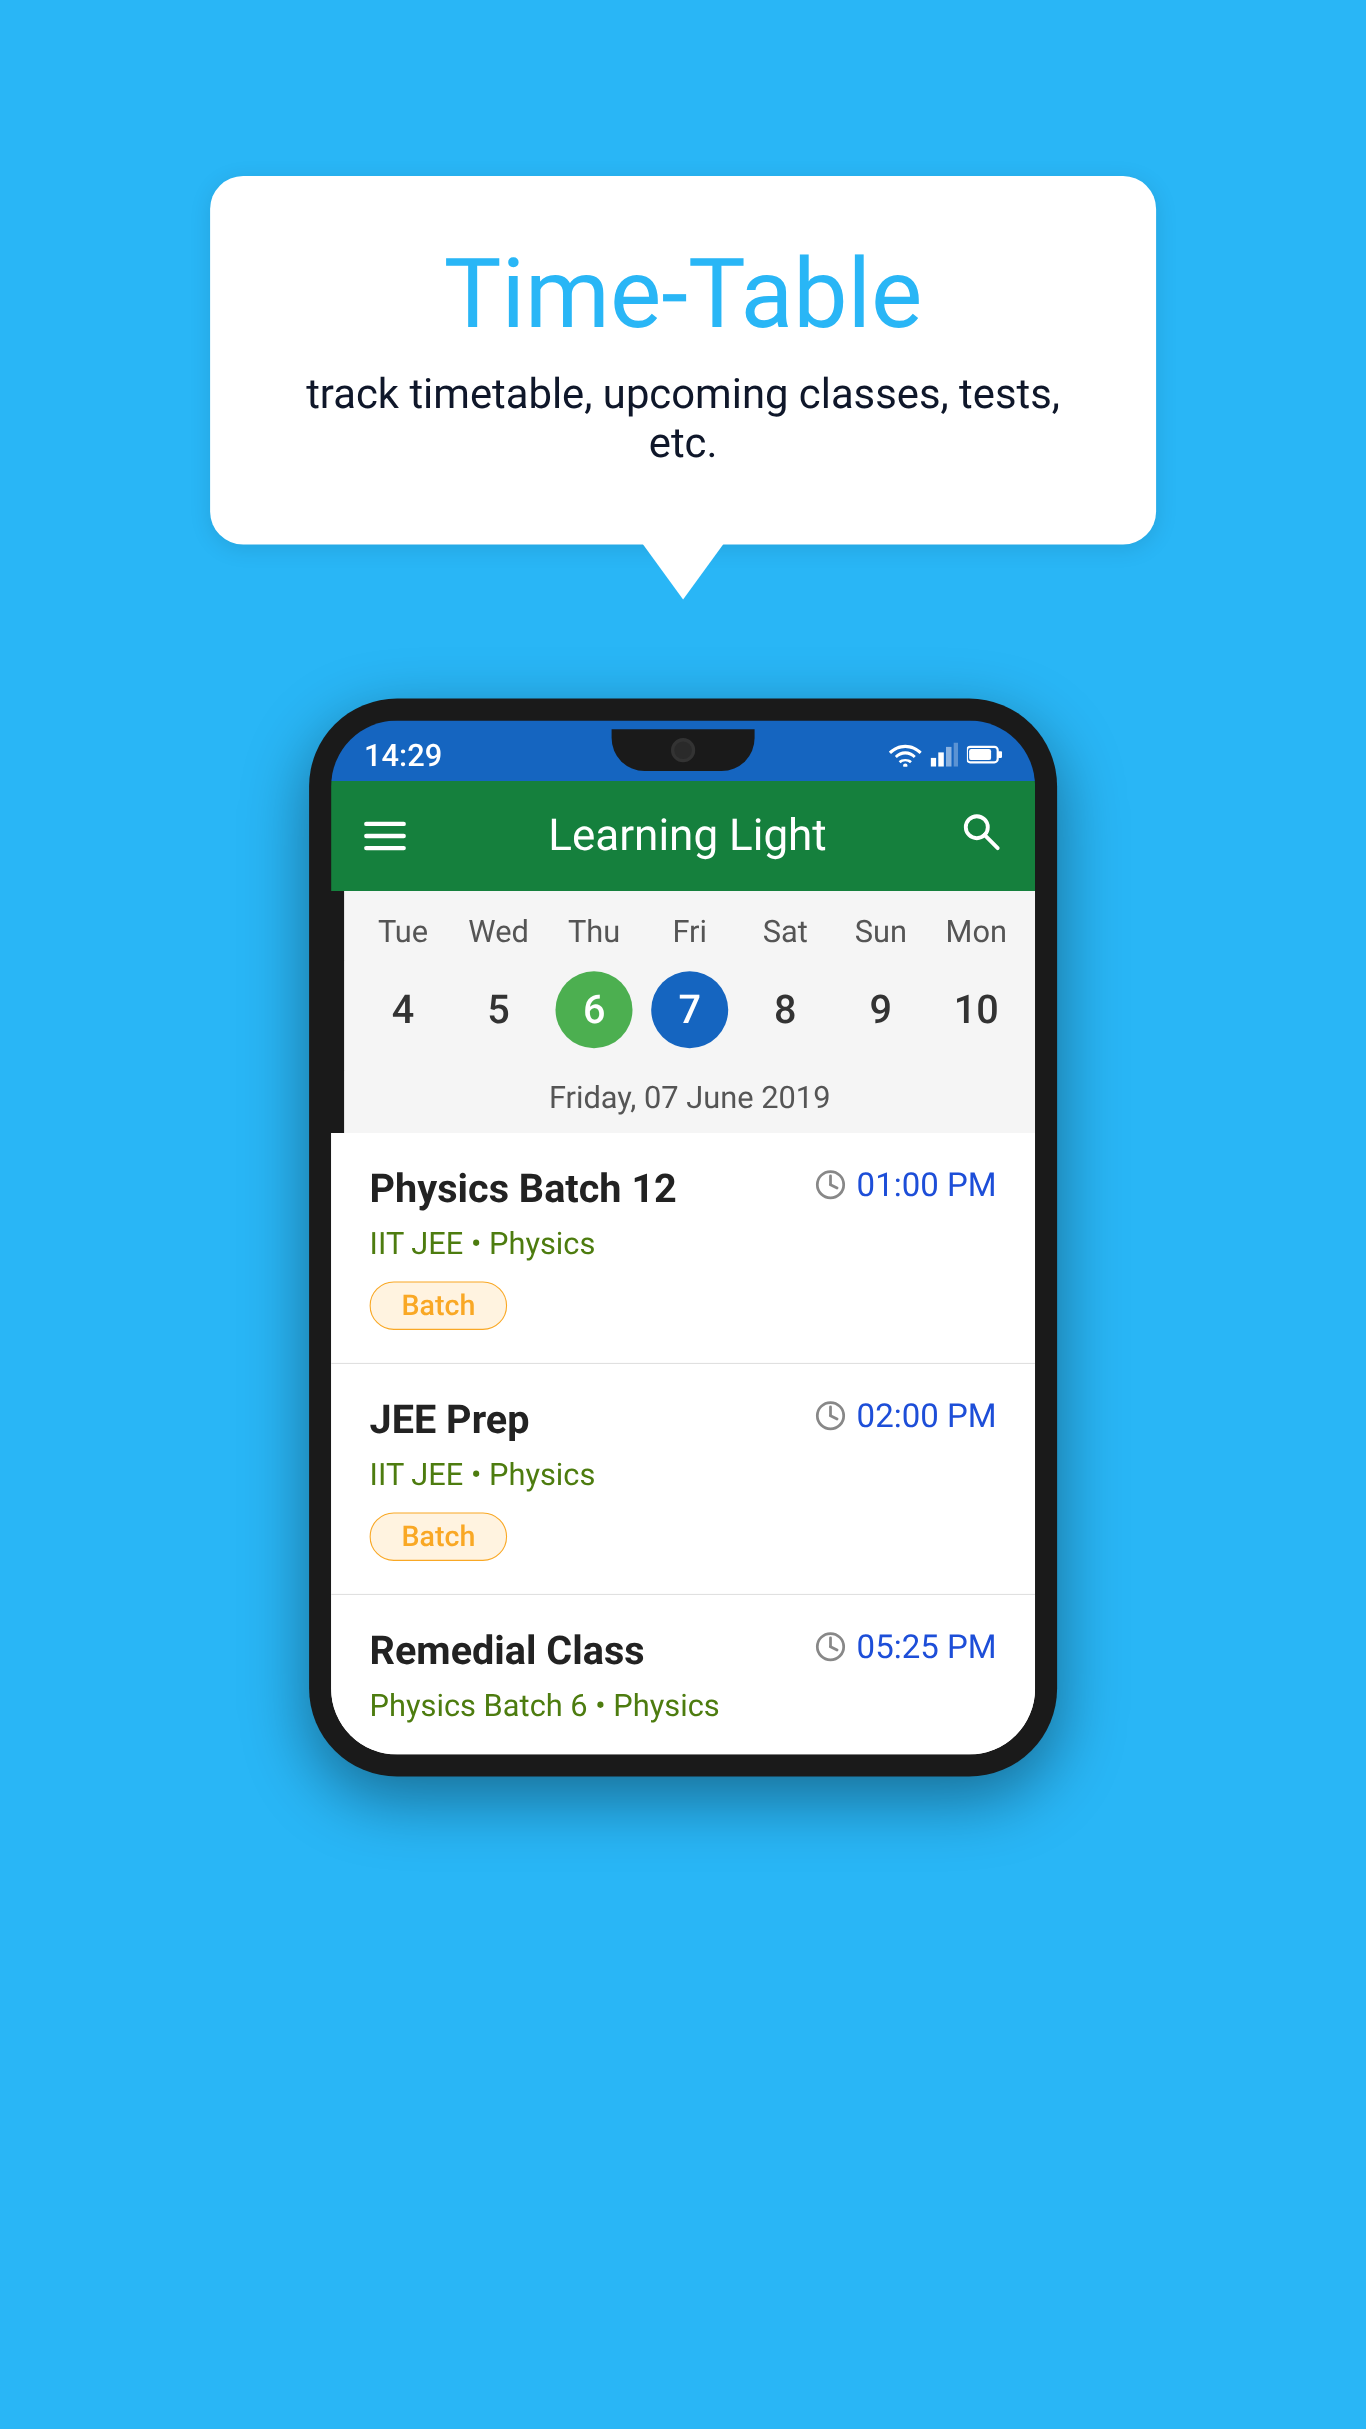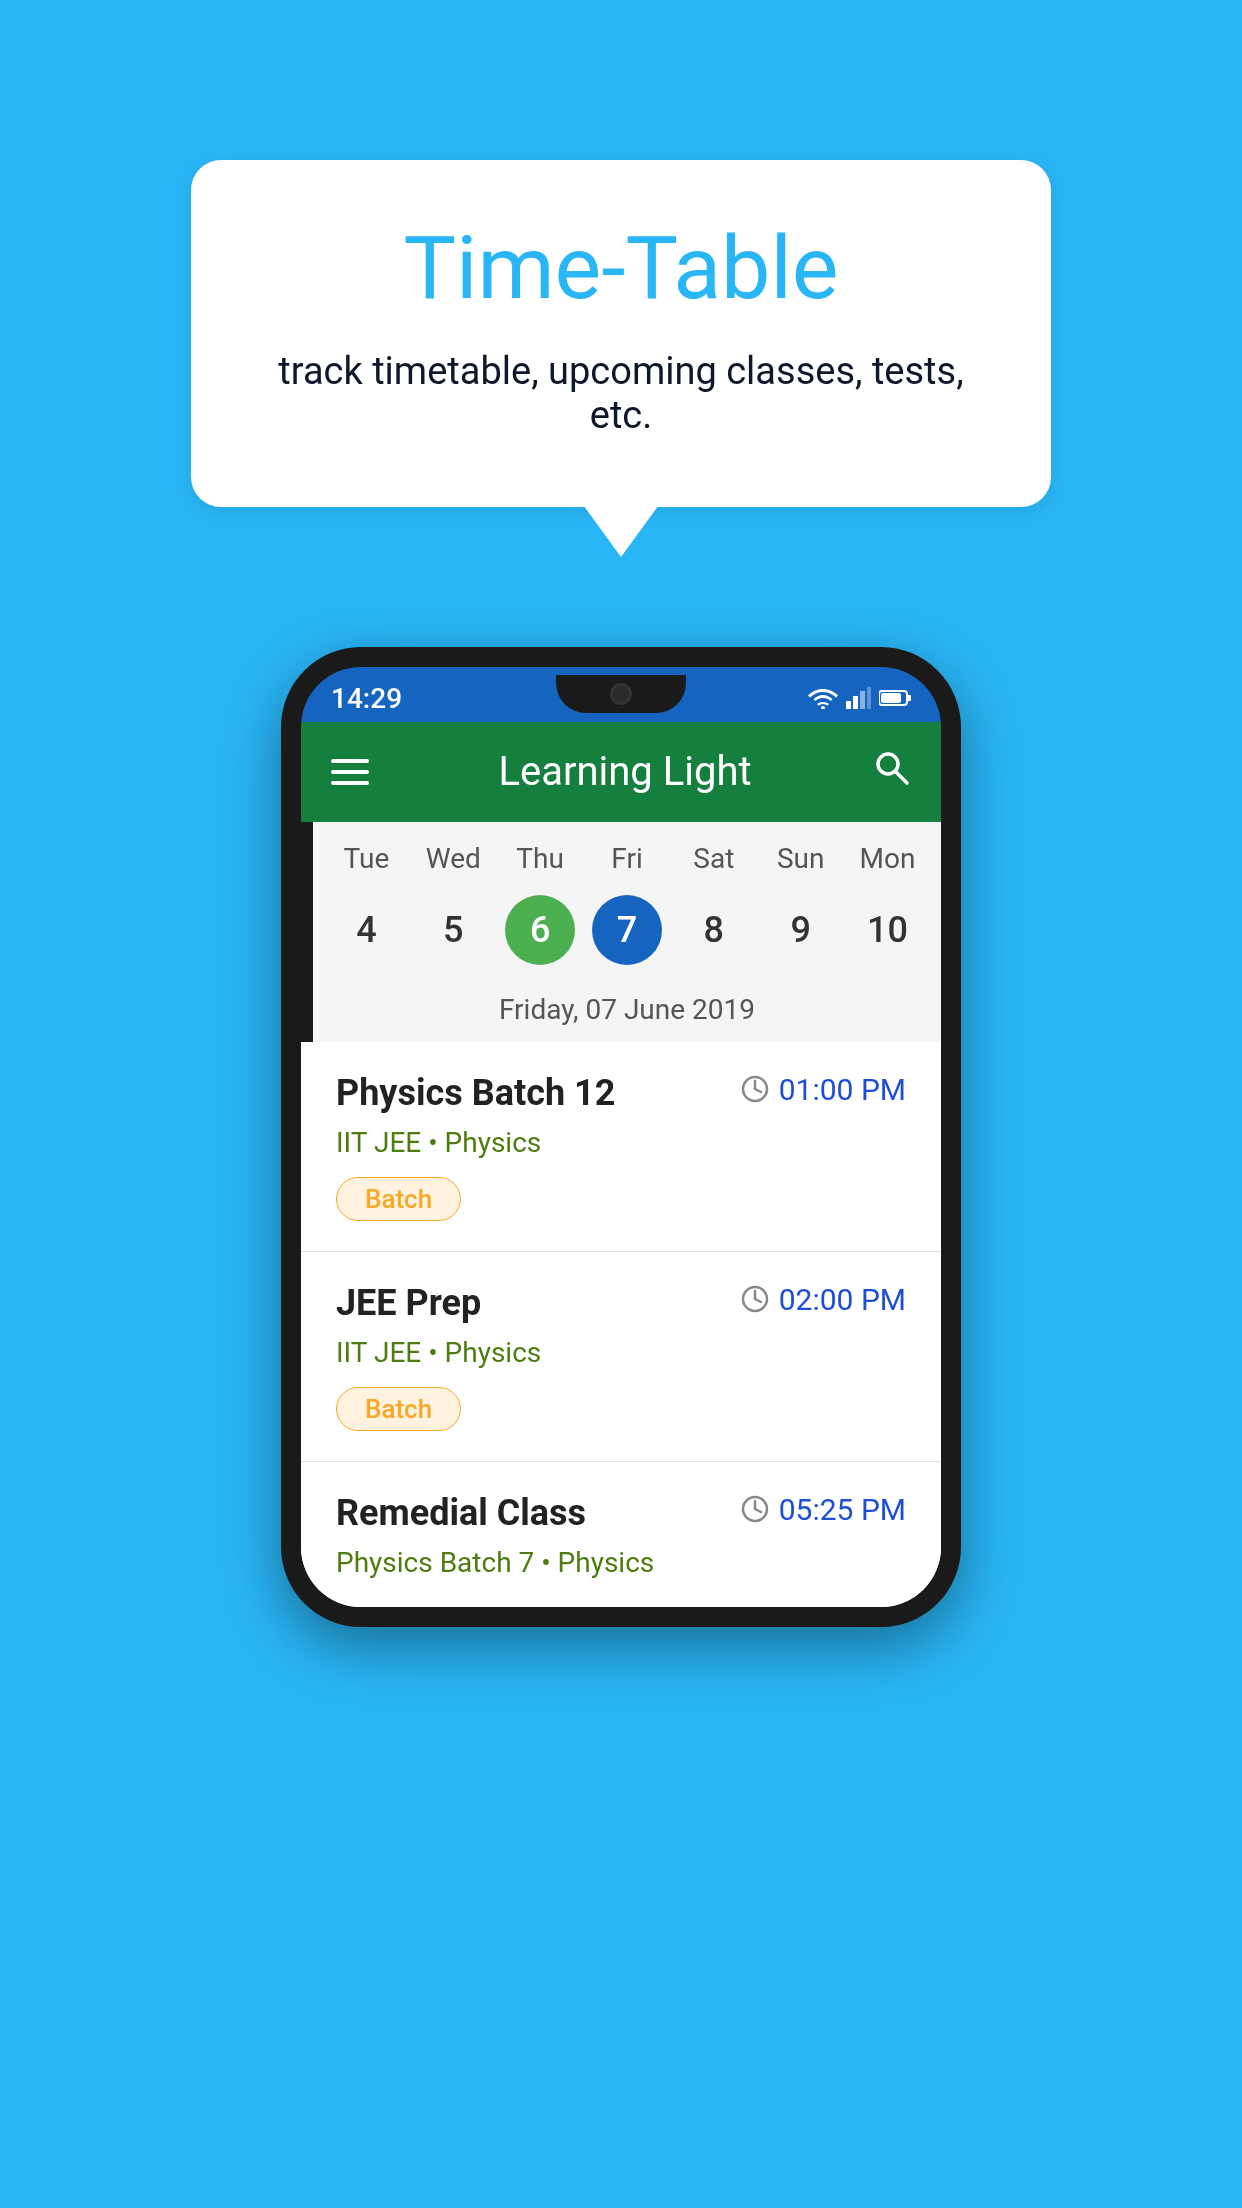--- a/index.html
+++ b/index.html
@@ -48,21 +48,21 @@
       height: 0;
       border-left: 40px solid transparent;
       border-right: 40px solid transparent;
       border-top: 55px solid white;
     }
 
     .bubble-title {
       font-size: 88px;
       color: #29B6F6;
       font-weight: 400;
-      margin-bottom: 32px;
+      margin-bottom: 20px;
       line-height: 1.1;
     }
 
     .bubble-subtitle {
       font-size: 38px;
       color: #0f172a;
       font-weight: 400;
     }
 
     
@@ -435,19 +435,19 @@
             <div class="schedule-title">Remedial Class</div>
             <div class="schedule-time">
               <svg width="28" height="28" viewBox="0 0 28 28">
                 <circle cx="14" cy="14" r="12" fill="none" stroke="#888" stroke-width="2.5"></circle>
                 <line x1="14" y1="6" x2="14" y2="14" stroke="#888" stroke-width="2.5" stroke-linecap="round"></line>
                 <line x1="14" y1="14" x2="20" y2="17" stroke="#888" stroke-width="2.5" stroke-linecap="round"></line>
               </svg>
               <span>05:25 PM</span>
             </div>
           </div>
-          <div class="schedule-meta">Physics Batch 7 • Physics</div>
+          <div class="schedule-meta">Physics Batch 6 • Physics</div>
         </div>
 
       </div>
     </div>
   </div>
 </div>
 
 </body></html>

